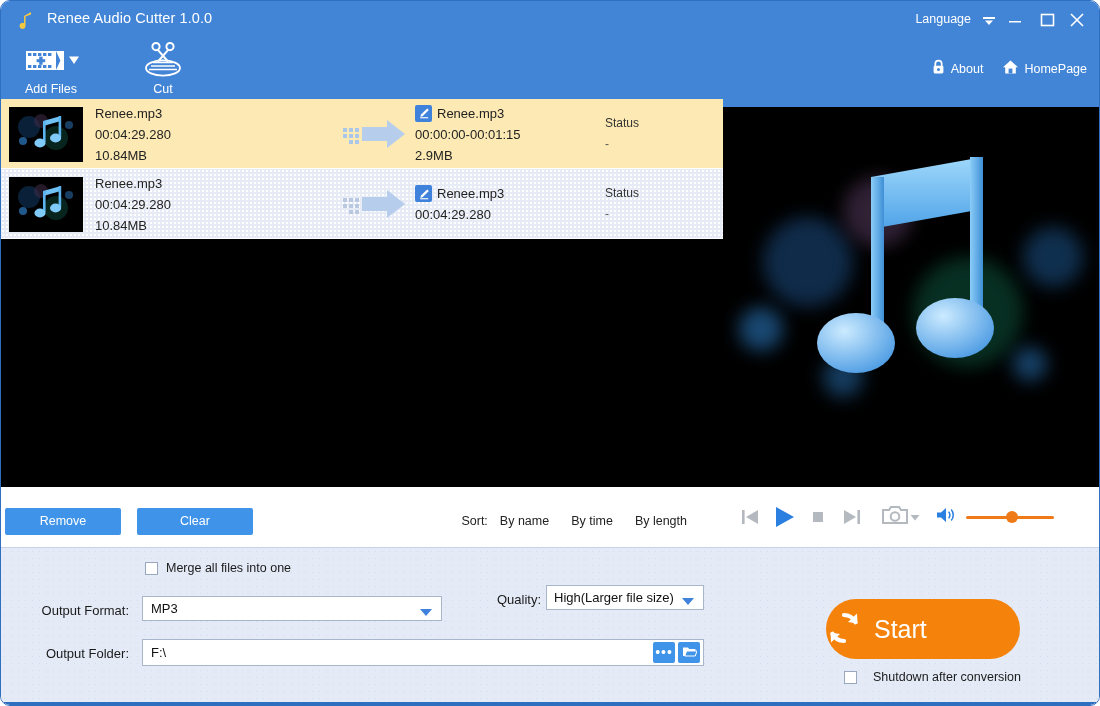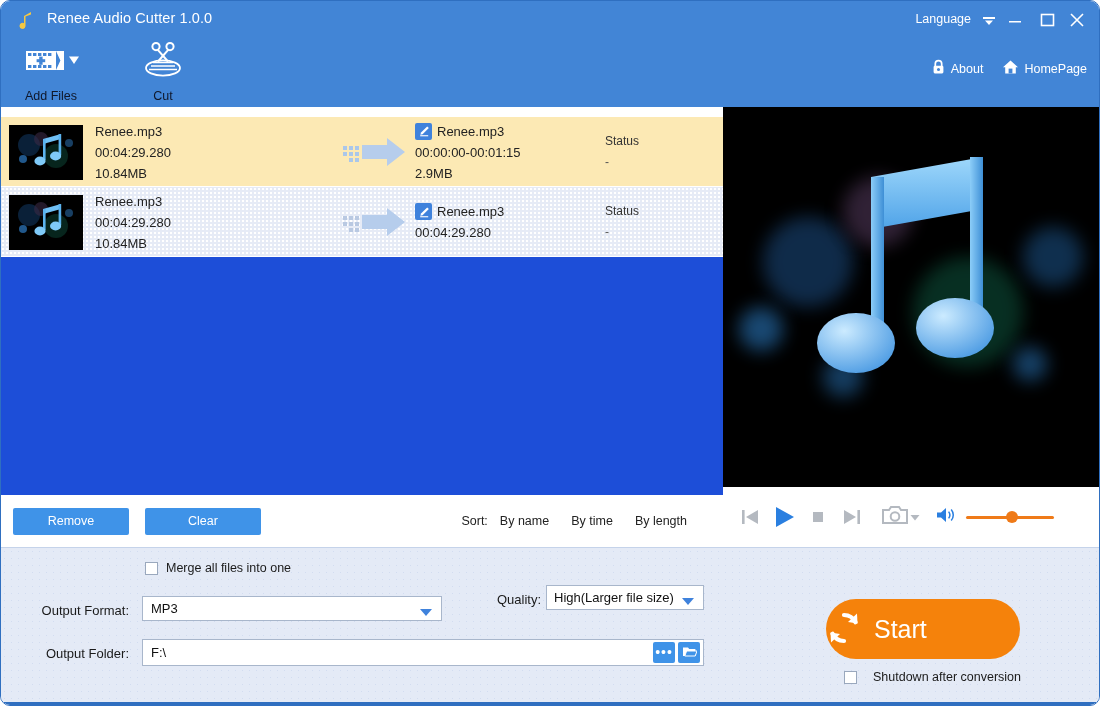--- a/index.html
+++ b/index.html
@@ -68,29 +68,29 @@
 
   .tool-item {
     position: absolute; top: 40px;
     width: 84px; height: 62px;
     text-align: center; cursor: default;
   }
   .tool-addfiles { left: 8px; }
   .tool-cut { left: 120px; text-align: center; }
   .tool-icon { height: 38px; display: flex; align-items: center; justify-content: center; }
   .tool-label {
-    font-size: 12.5px; color: #0f172a; margin-top: 10px;
+    font-size: 12.5px; color: #ffffff; margin-top: 3px;
     white-space: nowrap;
   }
 
   
   .list-area {
-    position: absolute; left: 0; top: 116px;
+    position: absolute; left: 0; top: 98px;
     width: 722px; height: 388px;
-    background: #1d4ed8;
+    background: #000000;
     overflow: hidden;
   }
   .file-row {
     position: relative;
     height: 70px;
     display: flex; align-items: center;
     cursor: default;
   }
   .file-row.sel {
     background: #fce9b4;
@@ -148,21 +148,21 @@
     display: flex; align-items: center;
   }
   .btn-blue {
     width: 116px; height: 27px;
     background: #3f93e8;
     color: #ffffff; font-size: 12.5px;
     border: none; border-radius: 2px;
     cursor: default;
     font-family: "Liberation Sans", sans-serif;
   }
-  .btn-remove { margin-left: 12px; }
+  .btn-remove { margin-left: 4px; }
   .btn-clear { margin-left: 16px; }
   .sort-wrap {
     margin-left: auto; margin-right: 36px;
     display: flex; align-items: center; gap: 22px;
     font-size: 12.5px; color: #222222;
   }
   .sort-label { margin-right: -10px; }
   .sort-opt { cursor: default; }
 
   

